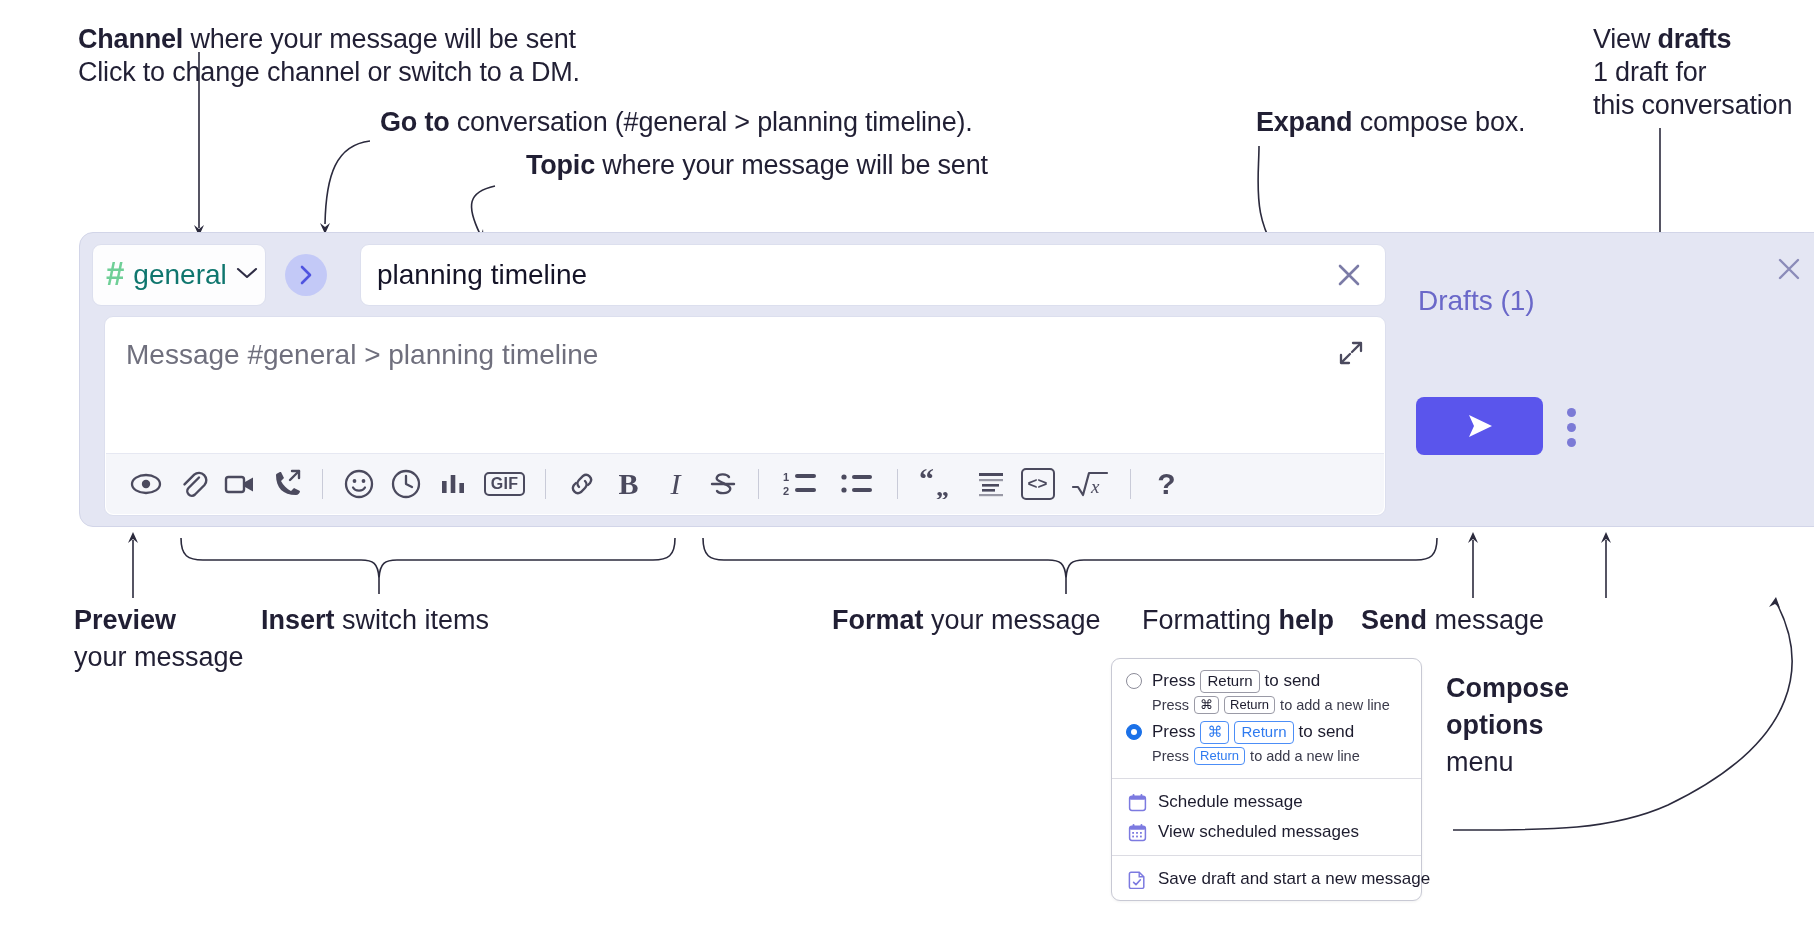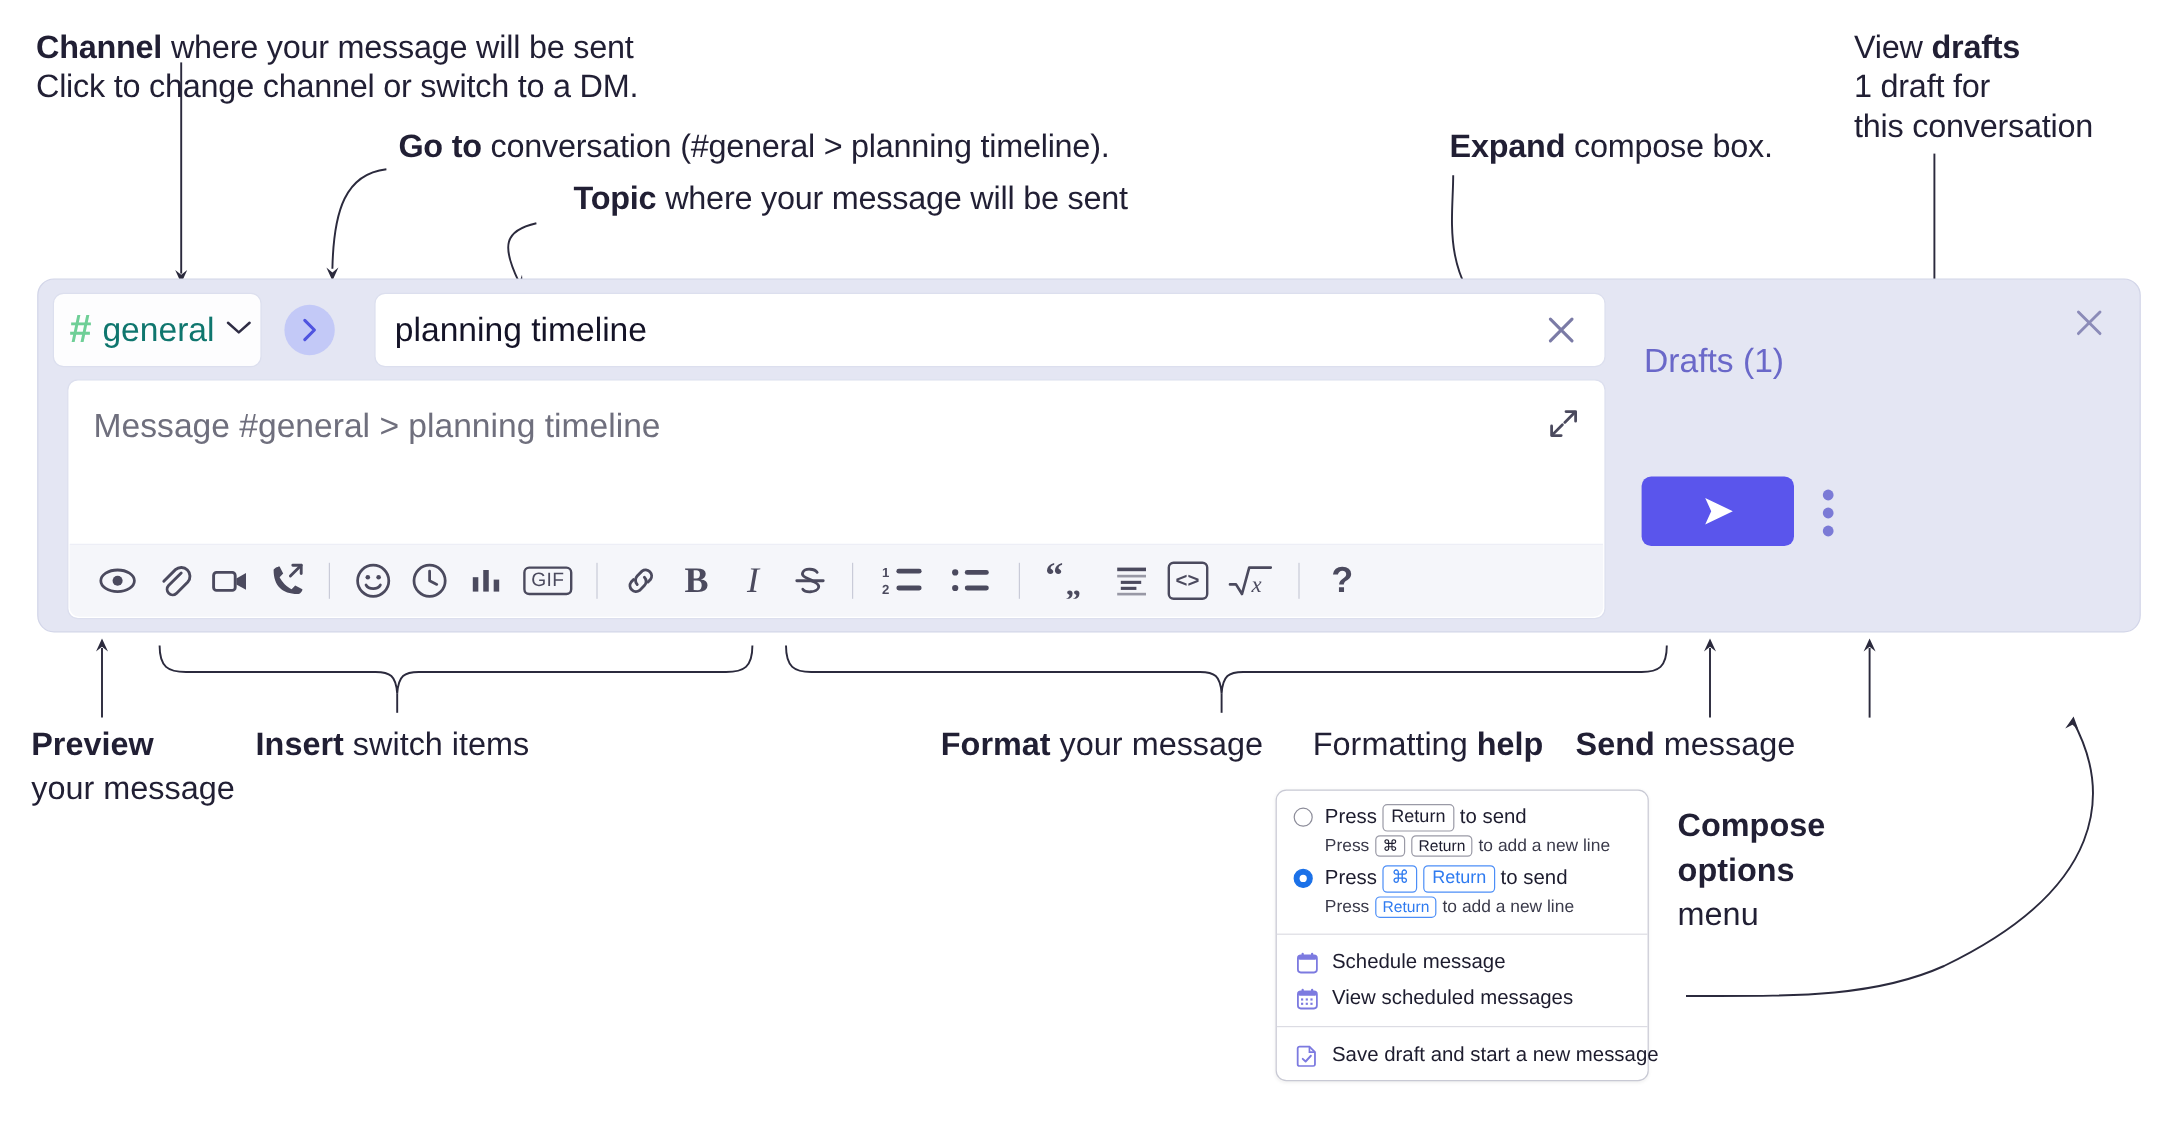--- a/index.html
+++ b/index.html
@@ -1,21 +1,21 @@
 <!DOCTYPE html>
 <html><head>
 <meta charset="utf-8">
 <style>
   html,body{margin:0;padding:0;}
   body{
     width:1814px;height:944px;background:#ffffff;
     font-family:"Liberation Sans", sans-serif;
     color:#1d1c2e;overflow:hidden;position:relative;
   }
-  .stage{position:absolute;inset:0;}
+  .stage{position:absolute;inset:0;margin-left:48px;}
   .abs{position:absolute;}
 
   
   .anno{
     position:absolute;
     font-family:"Liberation Sans", sans-serif;
     color:#211f34;
     font-size:27px;
     line-height:1.18;
     white-space:nowrap;
@@ -74,21 +74,21 @@
   
   #toolbar{
     position:absolute;left:1px;bottom:1px;width:calc(100% - 2px);height:61px;
     background:#f5f6fa;border-top:1px solid #e6e8f2;border-radius:0 0 8px 8px;
     display:flex;align-items:center;padding-left:16px;box-sizing:border-box;
   }
   .tool{width:47px;height:47px;display:flex;align-items:center;justify-content:center;color:#4b4a5e;flex:none;}
   .tool svg{display:block;}
   .tool.wide{width:57px;}
   .divider{width:1px;height:30px;background:#c9cbd8;margin:0 12px;flex:none;}
-  .gifbox{border:2.2px solid #4b4a5e;border-radius:5px;padding:1px 5px;font-size:16px;font-weight:400;letter-spacing:.3px;}
+  .gifbox{border:2.2px solid #4b4a5e;border-radius:5px;padding:1px 5px;font-size:16px;font-weight:700;letter-spacing:.3px;}
   .codebox{border:2.2px solid #4b4a5e;border-radius:5px;width:30px;height:28px;display:flex;align-items:center;justify-content:center;font-size:17px;font-weight:700;}
   .bold-g{font-size:30px;font-weight:700;font-family:"Liberation Serif",serif;}
   .ital-g{font-size:30px;font-style:italic;font-family:"Liberation Serif",serif;}
   .qmark{font-size:30px;font-weight:600;}
 
   
   #send-button{
     position:absolute;left:1336px;top:164px;width:127px;height:58px;
     background:#5a55ec;border-radius:8px;display:flex;align-items:center;justify-content:center;
   }

